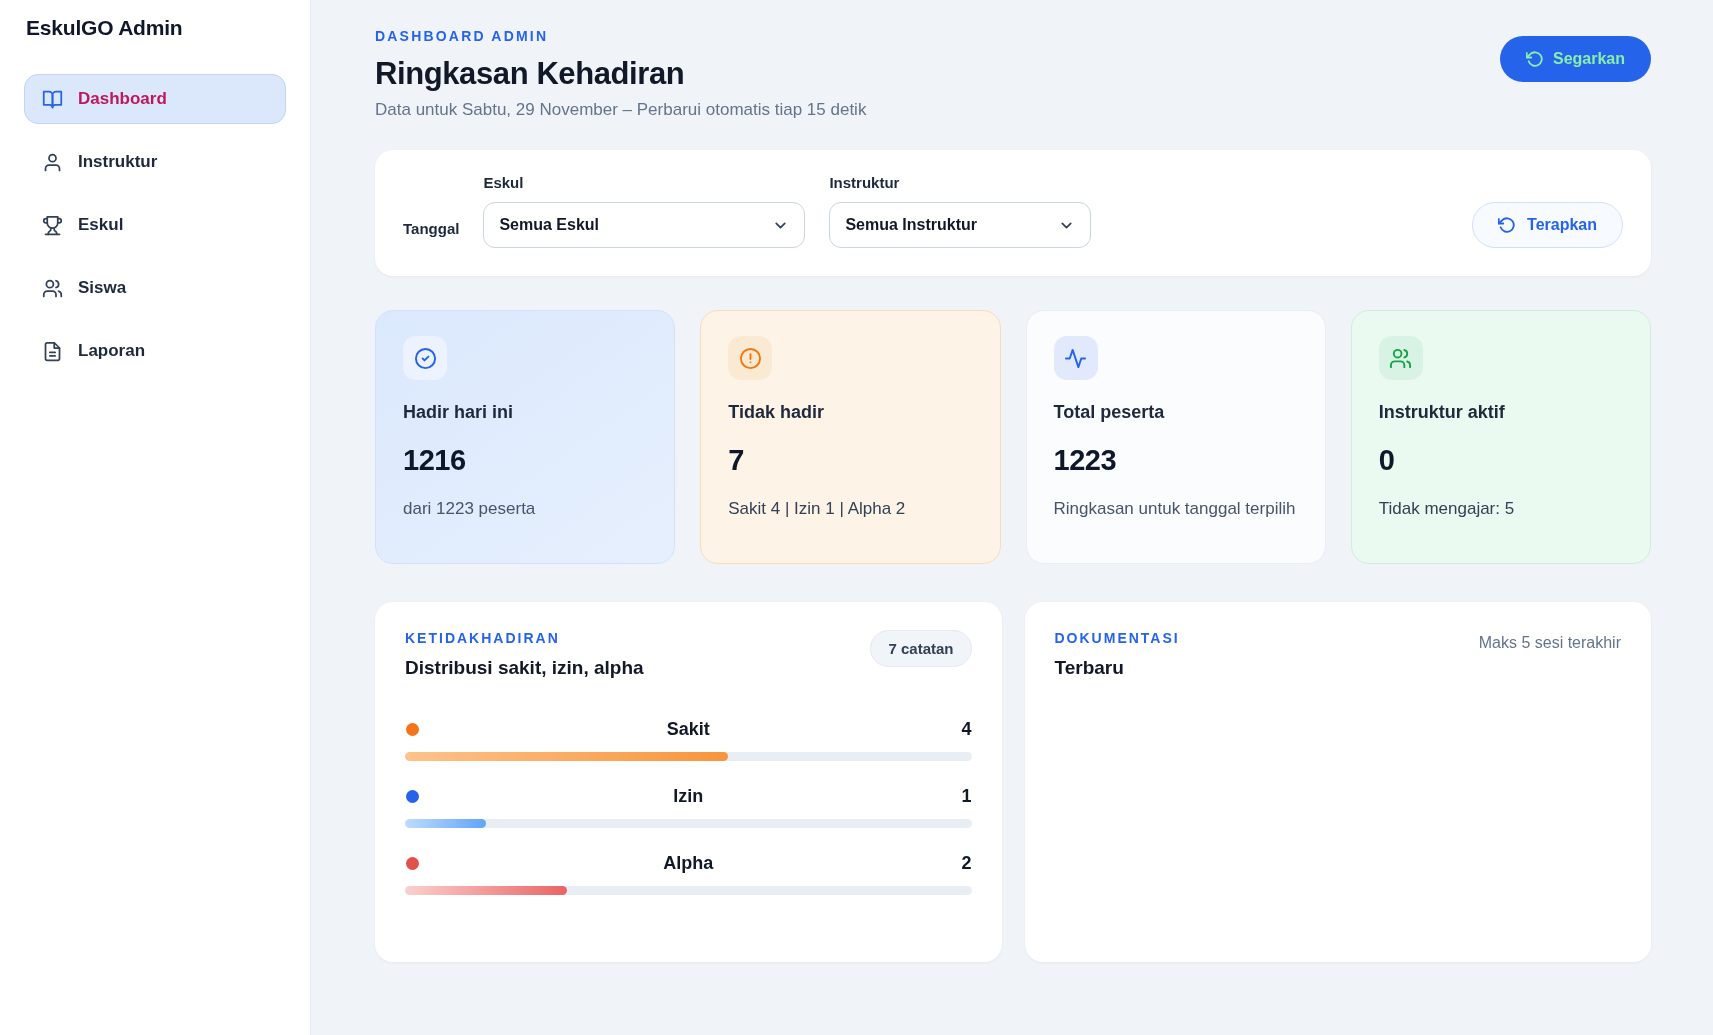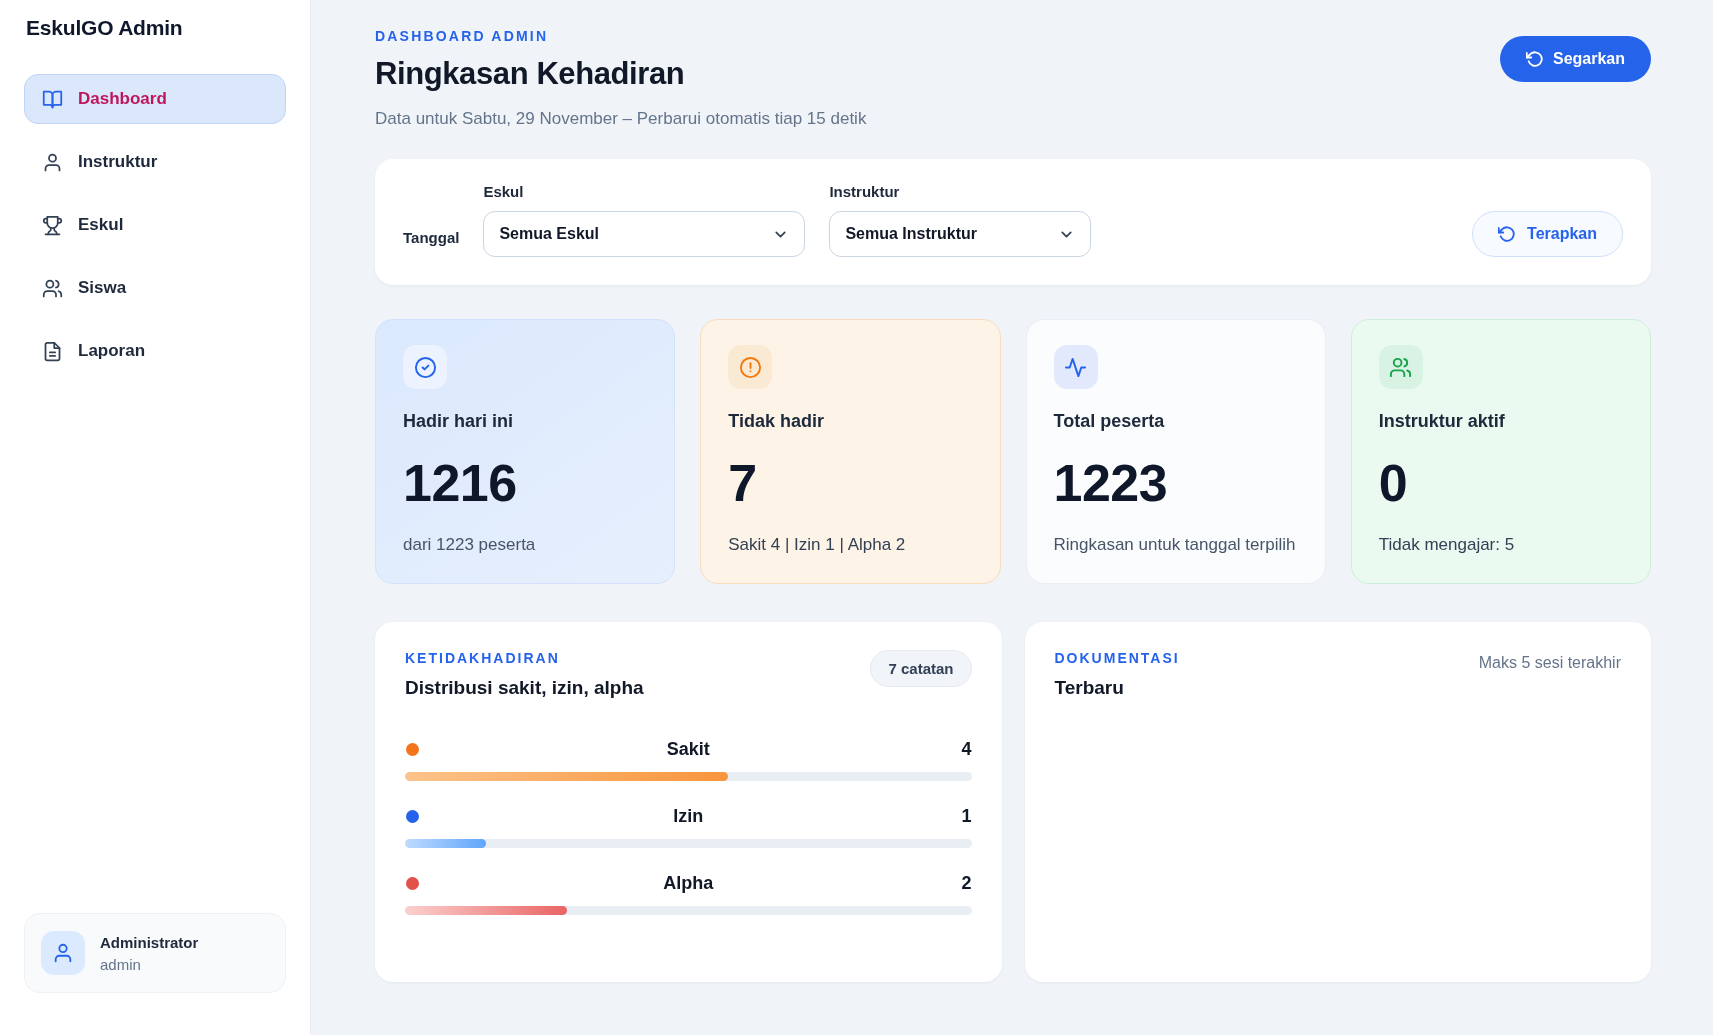--- a/index.html
+++ b/index.html
@@ -47,25 +47,25 @@
     display: flex; align-items: center; gap: 13px;
     border: 1px solid #fbd5d5; background: #fffcfc; border-radius: 14px;
     padding: 12px 17px; color: #e8403a; font-size: 15px; font-weight: 800;
     cursor: pointer; width: 100%; text-align: left;
   }
 
   
   .main { flex: 1; padding: 28px 62px 0 64px; overflow: hidden; }
   .header-row { display: flex; justify-content: space-between; align-items: flex-start; margin-bottom: 30px; }
   .eyebrow { color: #2563eb; font-size: 14px; font-weight: 800; letter-spacing: 2.2px; }
-  .page-title { font-size: 31px; font-weight: 800; letter-spacing: -0.4px; margin: 12px 0 17px; color: #111827; }
+  .page-title { font-size: 31px; font-weight: 800; letter-spacing: -0.4px; margin: 12px 0 8px; color: #111827; }
   .subtitle { font-size: 17px; color: #64748b; }
   .btn-primary {
     display: flex; align-items: center; gap: 9px;
-    background: #2563eb; color: #ffffff; border: none; border-radius: 999px;
+    background: #2563eb; color: #86efac; border: none; border-radius: 999px;
     height: 46px; padding: 0 26px; font-size: 16px; font-weight: 800;
     cursor: pointer; margin-top: 8px;
     font-family: inherit;
   }
 
   
   .filter-card {
     background: #ffffff; border-radius: 18px;
     box-shadow: 0 1px 3px rgba(15,23,42,.05);
     padding: 24px 28px 28px; display: flex; gap: 24px; align-items: flex-end;
@@ -91,21 +91,21 @@
   }
 
   
   .stats-row { display: grid; grid-template-columns: repeat(4, 1fr); gap: 25px; margin-bottom: 38px; }
   .stat-card { border-radius: 18px; border: 1px solid transparent; padding: 25px 27px; min-height: 254px; }
   .stat-ico {
     width: 44px; height: 44px; border-radius: 13px;
     display: flex; align-items: center; justify-content: center; margin-bottom: 22px;
   }
   .stat-title { font-size: 18px; font-weight: 700; color: #1e293b; margin-bottom: 21px; }
-  .stat-value { font-size: 52px; font-weight: 800; letter-spacing: -0.5px; color: #0f172a; margin-bottom: 19px; }
+  .stat-value { font-size: 29px; font-weight: 800; letter-spacing: -0.5px; color: #0f172a; margin-bottom: 19px; }
   .stat-caption { font-size: 17px; color: #475569; line-height: 1.55; }
   .stat-blue   { background: linear-gradient(145deg, #dbe9fd, #e6effd); border-color: #d3e2fa; }
   .stat-blue   .stat-ico { background: rgba(255,255,255,.45); color: #2563eb; }
   .stat-orange { background: #fdf3e7; border-color: #f8dcbb; }
   .stat-orange .stat-ico { background: #fbead3; color: #f2790f; }
   .stat-orange .stat-caption { color: #334155; }
   .stat-plain  { background: #fbfcfe; border-color: #e9edf4; }
   .stat-plain  .stat-ico { background: #e3e9fc; color: #2563eb; }
   .stat-green  { background: #eafaf1; border-color: #cdeeda; }
   .stat-green  .stat-ico { background: #d8f3e3; color: #16a34a; }
@@ -220,32 +220,20 @@
           <polyline points="14 2 14 8 20 8"></polyline>
           <line x1="9" y1="13" x2="15" y2="13"></line>
           <line x1="9" y1="17" x2="15" y2="17"></line>
         </svg>
     </span>
     <span>Laporan</span>
   </div>
 
   <div class="sidebar-spacer"></div>
 
-  <div class="user-card">
-    <span class="avatar">
-      <svg width="22" height="22" viewBox="0 0 24 24" fill="none" stroke="currentColor" stroke-width="2" stroke-linecap="round" stroke-linejoin="round">
-          <path d="M20 21v-2a4 4 0 0 0-4-4H8a4 4 0 0 0-4 4v2"></path>
-          <circle cx="12" cy="7" r="4"></circle>
-        </svg>
-    </span>
-    <span>
-      <div class="user-name">Administrator</div>
-      <div class="user-sub">admin</div>
-    </span>
-  </div>
 
 </aside>
 
 <main class="main">
 
   <div class="header-row">
     <div>
       <div class="eyebrow">DASHBOARD ADMIN</div>
       <h1 class="page-title">Ringkasan Kehadiran</h1>
       <div class="subtitle">Data untuk Sabtu, 29 November – Perbarui otomatis tiap 15 detik</div>

